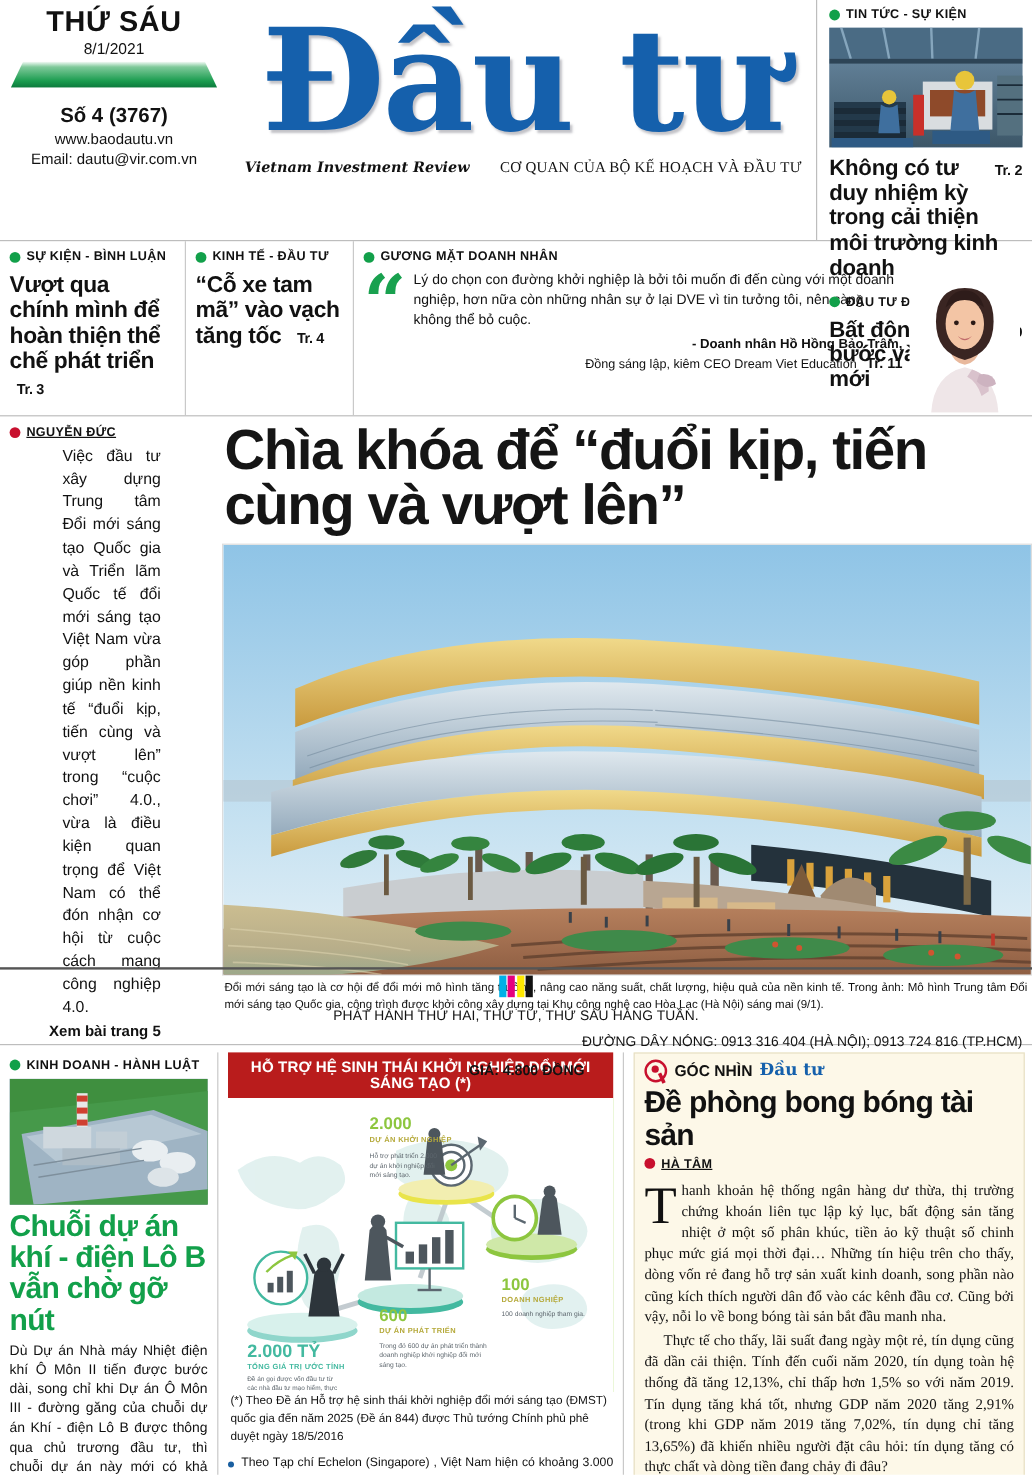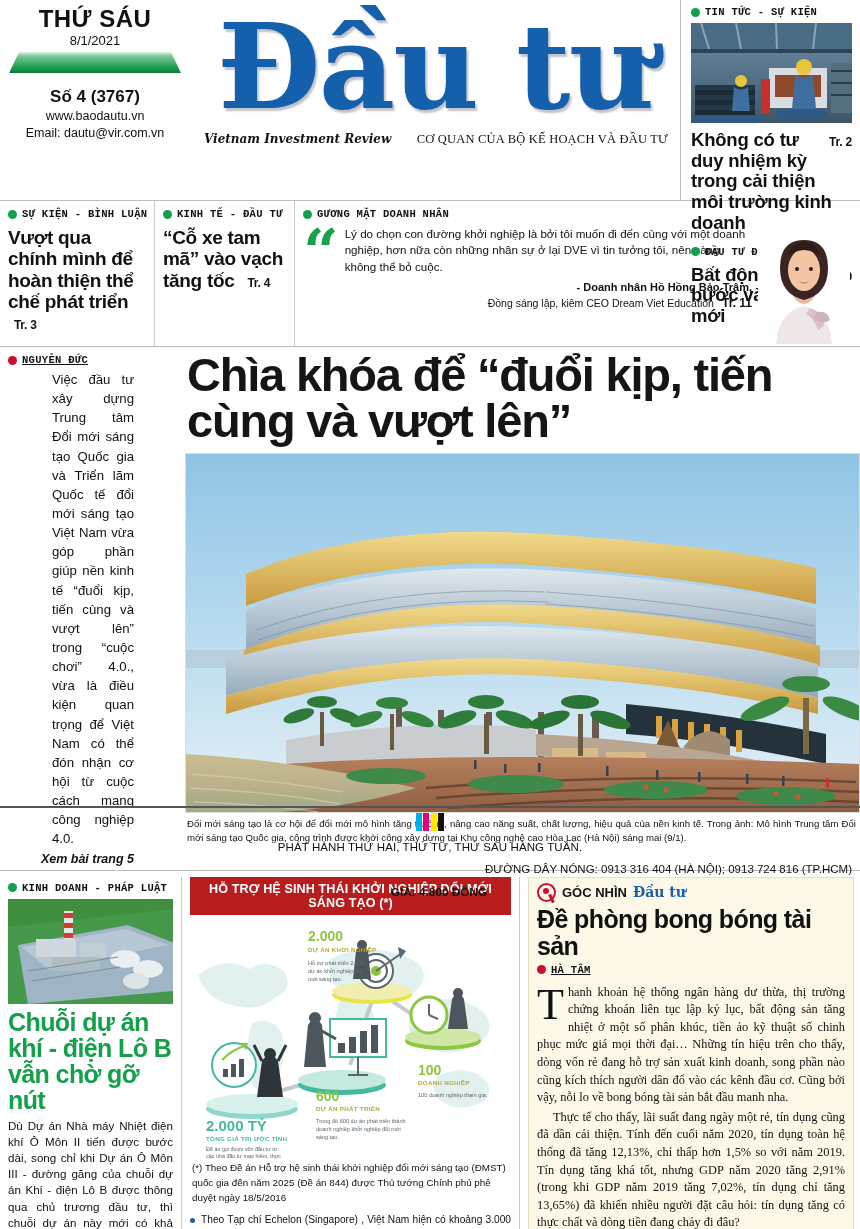--- a/index.html
+++ b/index.html
@@ -61,21 +61,21 @@
     font-size: 12.5px; color: #111; letter-spacing: .2px;
   }
 
   .mast-right {
     width: 180px; border-left: 1px solid #bdbdbd;
     padding: 6px 8px 0 10px;
   }
   .kicker {
     display: flex; align-items: center; gap: 5px;
     font-weight: bold; font-size: 10.5px; letter-spacing: .3px;
-    color: #111; white-space: nowrap; font-family: Liberation Mono, monospace;
+    color: #111; white-space: nowrap;
   }
   .kicker .dot {
     width: 9px; height: 9px; border-radius: 50%;
     background: #12a04a; flex: none;
   }
   .kicker.red .dot { background: #c8102e; }
   .kicker.red { text-decoration: underline; }
 
   .photo {
     width: 100%; position: relative; overflow: hidden;
@@ -125,21 +125,21 @@
     position: relative; background: #ffffff;
   }
 
   
   .lead { display: flex; margin-top: 3px; gap: 41px; }
   .lead-left { width: 182px; padding: 4px 10px 0 8px; }
   .lead-sum {
     font-size: 13.2px; line-height: 1.45; text-align: justify;
     margin-top: 4px; font-family: "Liberation Sans", sans-serif; margin-left: 44px;
   }
-  .lead-more { text-align: right; font-weight: bold; font-size: 12.5px; margin-top: 3px; font-style: italic; }
+  .lead-more { text-align: right; font-weight: bold; font-size: 12.5px; margin-top: 3px; }
 
   .lead-right { flex: 1; padding-right: 0; }
   .lead-headline {
     font-weight: bold; font-size: 47px; line-height: 0.97;
     letter-spacing: -1.2px; color: #151515;
     padding: 2px 6px 0 2px;
   }
   .hero {
     margin-top: 10px; height: 360px; width: 675px;
     position: relative; overflow: hidden; border: 1px solid #ddd;
@@ -549,21 +549,21 @@
     </div>
   </div>
 
   <div class="rule" style="margin-top:4px"></div>
 
   <div class="bottom">
 
     <div class="b-left">
       <div class="kicker" style="margin-top:5px">
         <span class="dot"></span>
-        <span>KINH DOANH - PHÁP LUẬT</span>
+        <span>KINH DOANH - HÀNH LUẬT</span>
       </div>
 
       <div class="photo gas-photo">
         <svg width="166" height="105" viewBox="0 0 166 105" preserveAspectRatio="none" aria-hidden="true">
           <rect width="166" height="105" fill="#3f8f3f"></rect>
           <path d="M0 28 L166 10 L166 105 L0 105 Z" fill="#46994a"></path>
           <path d="M10 46 L120 26 L166 44 L166 92 L20 105 Z" fill="#9fb4c4"></path>
           <path d="M14 48 L118 30 L160 46 L40 70 Z" fill="#b7c8d4"></path>
           <rect x="56" y="12" width="9" height="36" fill="#e8e8e8"></rect>
           <g fill="#cf4030">

